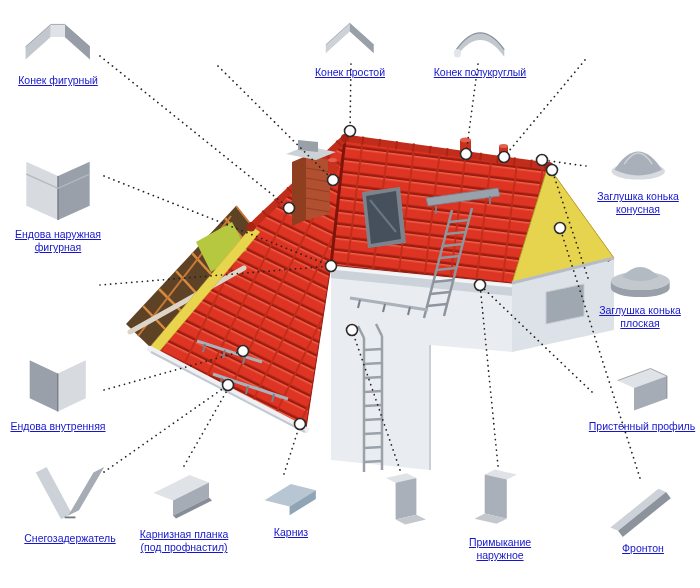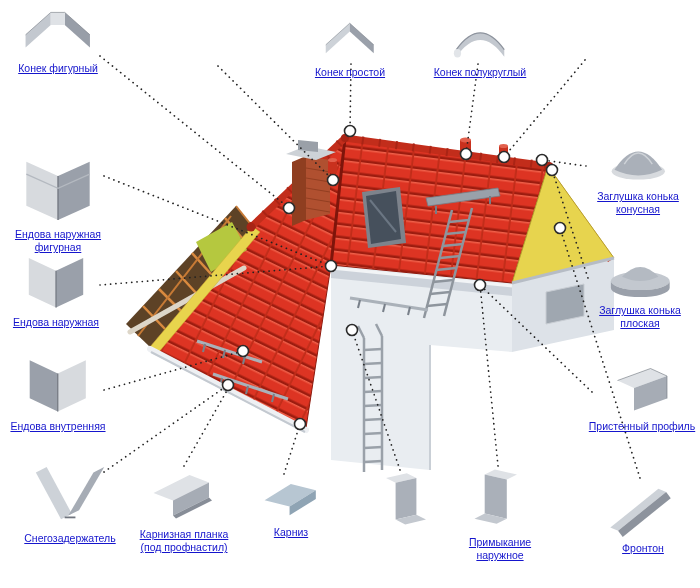--- a/index.html
+++ b/index.html
@@ -197,21 +197,21 @@
       <circle class="mk" cx="480" cy="285" r="5.5"></circle>
       <circle class="mk" cx="331" cy="266" r="5.5"></circle>
       <circle class="mk" cx="243" cy="351" r="5.5"></circle>
       <circle class="mk" cx="228" cy="385" r="5.5"></circle>
       <circle class="mk" cx="300" cy="424" r="5.5"></circle>
       <circle class="mk" cx="352" cy="330" r="5.5"></circle>
       <circle class="mk" cx="560" cy="228" r="5.5"></circle>
     </g>
   </svg>
 
-  <div class="item" style="left:6px;top:4px;width:104px">
+  <div class="item" style="left:6px;top:16px;width:104px">
     <div class="icon" style="height:56px">
       <svg viewBox="0 0 100 80">
           <polygon points="40,12 4,44 4,62 40,30" fill="#c3c8cf"></polygon>
           <polygon points="60,12 96,44 96,62 60,30" fill="#989ea8"></polygon>
           <polygon points="40,12 60,12 60,30 40,30" fill="#dfe2e6"></polygon>
           <polyline class="edge" points="4,44 40,12 60,12 96,44"></polyline>
         </svg>
     </div>
     <a class="lbl">Конек фигурный</a>
   </div>
@@ -245,30 +245,20 @@
       <svg viewBox="0 0 100 80">
           <polygon points="14,8 50,24 50,74 14,58" fill="#d7dade"></polygon>
           <polygon points="86,8 50,24 50,74 86,58" fill="#9aa0aa"></polygon>
           <line x1="50" y1="24" x2="50" y2="74" stroke="#71767f" stroke-width="1.5"></line>
           <polyline points="14,22 50,38 86,22" fill="none" stroke="#b4b9c0" stroke-width="1.5"></polyline>
         </svg>
     </div>
     <a class="lbl">Ендова наружная фигурная</a>
   </div>
 
-  <div class="item" style="left:6px;top:250px;width:100px">
-    <div class="icon" style="height:64px">
-      <svg viewBox="0 0 100 80">
-          <polygon points="16,10 50,26 50,72 16,56" fill="#d7dade"></polygon>
-          <polygon points="84,10 50,26 50,72 84,56" fill="#9aa0aa"></polygon>
-          <line x1="50" y1="26" x2="50" y2="72" stroke="#71767f" stroke-width="1.5"></line>
-        </svg>
-    </div>
-    <a class="lbl">Ендова наружная</a>
-  </div>
 
   <div class="item" style="left:6px;top:352px;width:104px">
     <div class="icon" style="height:66px">
       <svg viewBox="0 0 100 80">
           <polygon points="16,10 50,26 50,72 16,56" fill="#9aa0aa"></polygon>
           <polygon points="84,10 50,26 50,72 84,56" fill="#d7dade"></polygon>
           <line x1="50" y1="26" x2="50" y2="72" stroke="#71767f" stroke-width="1.5"></line>
         </svg>
     </div>
     <a class="lbl">Ендова внутренняя</a>

